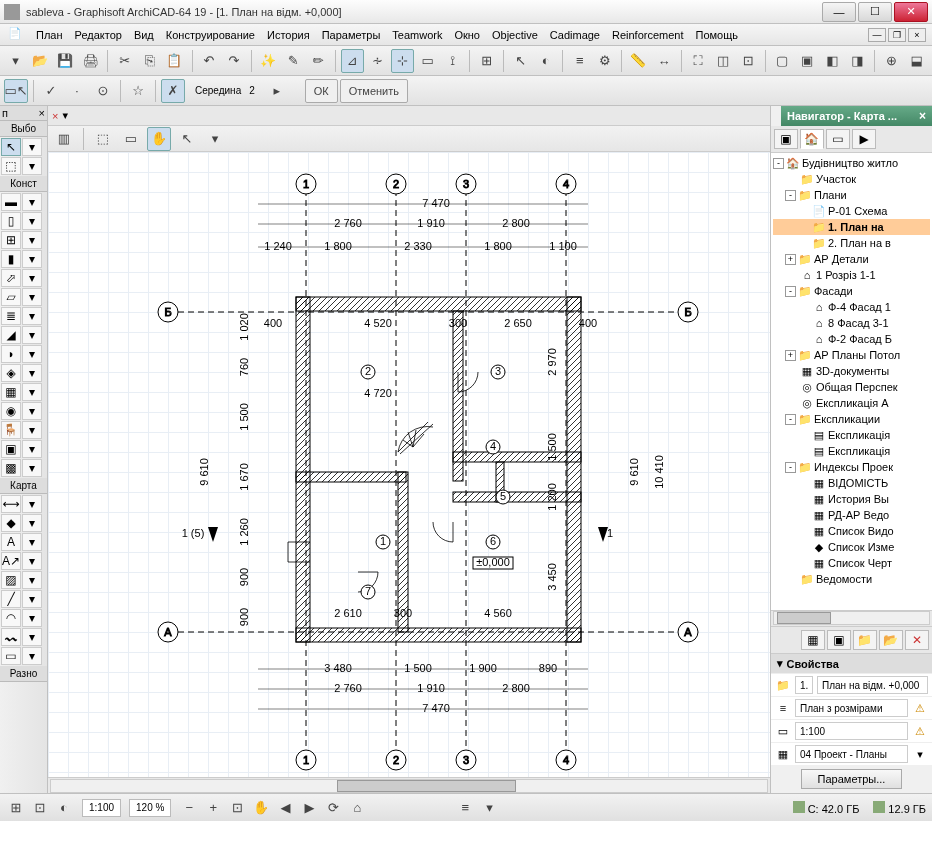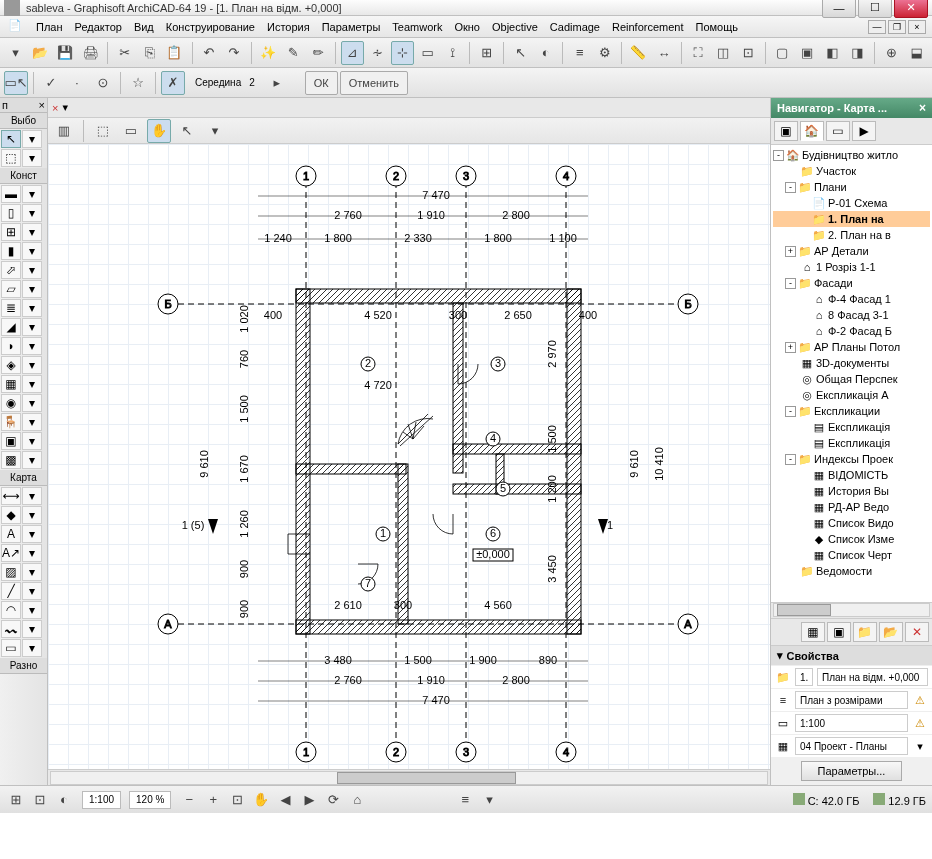--- a/index.html
+++ b/index.html
@@ -1,19 +1,19 @@
 <!DOCTYPE html>
 <html><head>
 <meta charset="utf-8">
 <style>
 * { box-sizing: border-box; margin: 0; padding: 0; font-family: Tahoma, Arial, sans-serif; font-size: 11px; }
 body { background: #fff; width: 932px; height: 859px; overflow: hidden; position: relative; }
 
 
-.titlebar { height: 16px; background: linear-gradient(#fdfdfd, #e8e8e8); border-bottom: 1px solid #c0c0c0; display: flex; align-items: center; padding: 0 4px; }
+.titlebar { height: 24px; background: linear-gradient(#fdfdfd, #e8e8e8); border-bottom: 1px solid #c0c0c0; display: flex; align-items: center; padding: 0 4px; }
 .titlebar .app-icon { width: 16px; height: 16px; background: #999; margin-right: 6px; }
 .titlebar .title { flex: 1; color: #333; }
 .titlebar .winbtns { display: flex; gap: 2px; }
 .titlebar .winbtn { width: 34px; height: 20px; border: 1px solid #aaa; background: linear-gradient(#f5f5f5,#d8d8d8); border-radius: 2px; display: flex; align-items: center; justify-content: center; cursor: pointer; }
 .titlebar .winbtn.close { background: linear-gradient(#e79,#c23); border-color: #a12; color: #fff; }
 
 
 .menubar { height: 22px; background: linear-gradient(#f6f6f6,#e6e6e6); border-bottom: 1px solid #c0c0c0; display: flex; align-items: center; padding: 0 2px; }
 .menubar .file-icon { width: 16px; height: 16px; margin: 0 6px; }
 .menubar .menuitem { padding: 0 6px; cursor: pointer; }
@@ -41,21 +41,21 @@
 .canvas-tabs { height: 20px; background: #e8e8e8; border-bottom: 1px solid #ccc; display: flex; align-items: center; gap: 4px; padding: 0 4px; }
 .mini-toolbar { height: 26px; background: linear-gradient(#f2f2f2,#e6e6e6); border-bottom: 1px solid #ccc; display:flex; align-items:center; padding: 0 4px; gap:4px; }
 .canvas { flex: 1; position: relative; background-image: repeating-linear-gradient(#e8eef5 0 1px, transparent 1px 20px), repeating-linear-gradient(90deg,#e8eef5 0 1px, transparent 1px 20px); overflow: hidden; }
 .drawing { position: absolute; left: 50px; top: 20px; width: 620px; height: 600px; }
 .drawing svg { width: 100%; height: 100%; }
 .scroll-h { height: 16px; background: #e8e8e8; border-top: 1px solid #ccc; display:flex; align-items:center; }
 .scroll-track { flex:1; height: 14px; background:#f0f0f0; border:1px solid #ccc; margin:0 2px; position:relative; }
 .scroll-thumb { position:absolute; height:12px; background:#ccc; border:1px solid #999; }
 
 .right-panel { width: 162px; background: #f0f0f0; border-left: 1px solid #c0c0c0; display: flex; flex-direction: column; }
-.panel-header { background: linear-gradient(#6a8,#486); color: #fff; padding: 3px 6px; font-weight: bold; display:flex; justify-content:space-between; align-items:center; }
+.panel-header { background: linear-gradient(#6a8,#486); color: #fff; padding: 3px 6px; font-weight: bold; display:flex; justify-content:space-between; align-items:center;margin-left:10px; }
 .panel-header .close-x { cursor:pointer; font-size:12px; }
 .panel-tabs { display:flex; gap:2px; padding:3px; background:#e8e8e8; border-bottom:1px solid #ccc; }
 .panel-tab { width:24px; height:20px; border:1px solid #bbb; background:#f4f4f4; display:flex; align-items:center; justify-content:center; cursor:pointer; font-size:12px;}
 .panel-tab.active { background:#fff; border-bottom-color:#fff; }
 .tree { flex:1; overflow:auto; background:#fff; padding:2px; font-size:11px; }
 .tree-row { display:flex; align-items:center; height:16px; white-space:nowrap; cursor:pointer; }
 .tree-row.selected { background:#fc9; font-weight:bold; }
 .tree-indent { display:inline-block; }
 .tree-expand { width:11px; height:11px; border:1px solid #999; display:inline-flex; align-items:center; justify-content:center; font-size:9px; margin-right:2px; line-height:9px; }
 .tree-expand.leaf { border:none; width:13px; }

